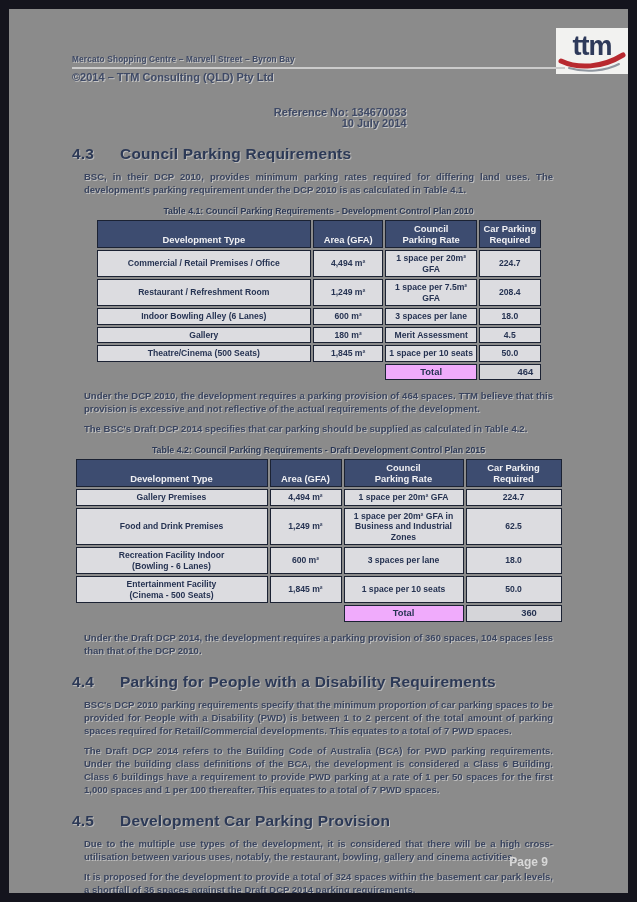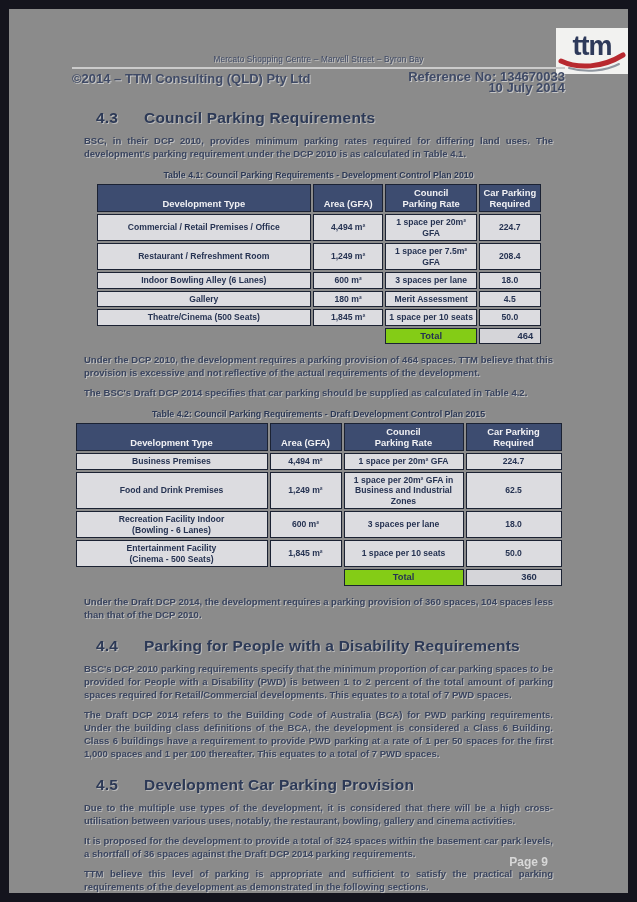--- a/index.html
+++ b/index.html
@@ -12,38 +12,37 @@
     font-family: "Liberation Sans", sans-serif;
     overflow: hidden;
   }
   .content {
     position: absolute;
     left: 63px; right: 63px; top: 18px;
   }
   
   .hdr { position: relative; padding-top: 28px; }
   .hdr-project {
-    font-size: 8.2px; font-weight: normal; color: #3f4a66;
+    font-size: 8.2px; font-weight: bold; color: #3f4a66;
     text-shadow: 1px 1px 0 rgba(255,255,255,0.5);
     letter-spacing: .2px;
-    text-align: center;
   }
   .hdr-rule { border: 0; border-top: 2px solid #cbcbcb; margin: 3px 0 2px; }
-  .hdr-row { display: flex; justify-content: space-between; align-items: flex-start;
-    font-size: 13px; font-weight: bold; color: #3f4a66;
+  .hdr-row { display: flex; align-items: flex-start;
+    font-size: 11px; font-weight: bold; color: #3f4a66;
     text-shadow: 1px 1px 0 rgba(255,255,255,0.5); }
-  .hdr-right { text-align: right; line-height: 11px; }
+  .hdr-right { text-align: right; line-height: 11px; margin-top: 36px; }
   .logo-box { position: absolute; top: 19px; right: 0; width: 72px; height: 38px; }
   
   .sec {
     font-size: 15.5px; font-weight: bold; color: #2c3956;
     margin: 16px 0 7px; letter-spacing: .2px;
     text-shadow: 1px 1px 0 rgba(255,255,255,0.4);
   }
-  .sec-num { display: inline-block; width: 48px; margin-left: 24px; }
+  .sec-num { display: inline-block; width: 48px; }
   .para {
     font-size: 9.5px; line-height: 13px; font-weight: bold;
     text-align: justify; color: #39445f; margin: 7px 12px;
     text-shadow: 1px 1px 0 rgba(255,255,255,0.45);
   }
   .caption {
     text-align: center; font-size: 8.8px; font-weight: bold;
     color: #2c3956; margin: 10px 0 2px;
     text-shadow: 1px 1px 0 rgba(255,255,255,0.45);
   }
@@ -57,21 +56,21 @@
   }
   .ptable th {
     background: #3d4c70; color: #f1f1f4;
     font-size: 9.4px; line-height: 11px; vertical-align: bottom;
   }
   .ptable td {
     background: #dcdce0; color: #263352; font-weight: bold;
     font-size: 8.6px; line-height: 10.5px; vertical-align: middle;
   }
   .ptable .ghost { background: transparent; border: none; }
-  .ptable .total-label { background: #84cc16; font-size: 9.4px; }
+  .ptable .total-label { background: #f0abfc; font-size: 9.4px; }
   .ptable .total-value { background: #d5d5d9; font-size: 9.4px; padding-left: 34px; }
   
   .footer {
     position: absolute; bottom: 24px; right: 80px;
     font-size: 12px; font-weight: bold; color: #d8d8d8;
   }
 </style>
 </head>
 <body>
 
@@ -180,21 +179,21 @@
             <th>Development Type</th>
             <th>Area (GFA)</th>
             <th>Council
 Parking Rate</th>
             <th>Car Parking
 Required</th>
           </tr>
         </thead>
       <tbody>
           <tr>
-            <td>Business Premises</td>
+            <td>Gallery Premises</td>
             <td>4,494 m²</td>
             <td>1 space per 20m² GFA</td>
             <td>224.7</td>
           </tr>
           <tr>
             <td>Food and Drink Premises</td>
             <td>1,249 m²</td>
             <td>1 space per 20m² GFA in
 Business and Industrial Zones</td>
             <td>62.5</td>

